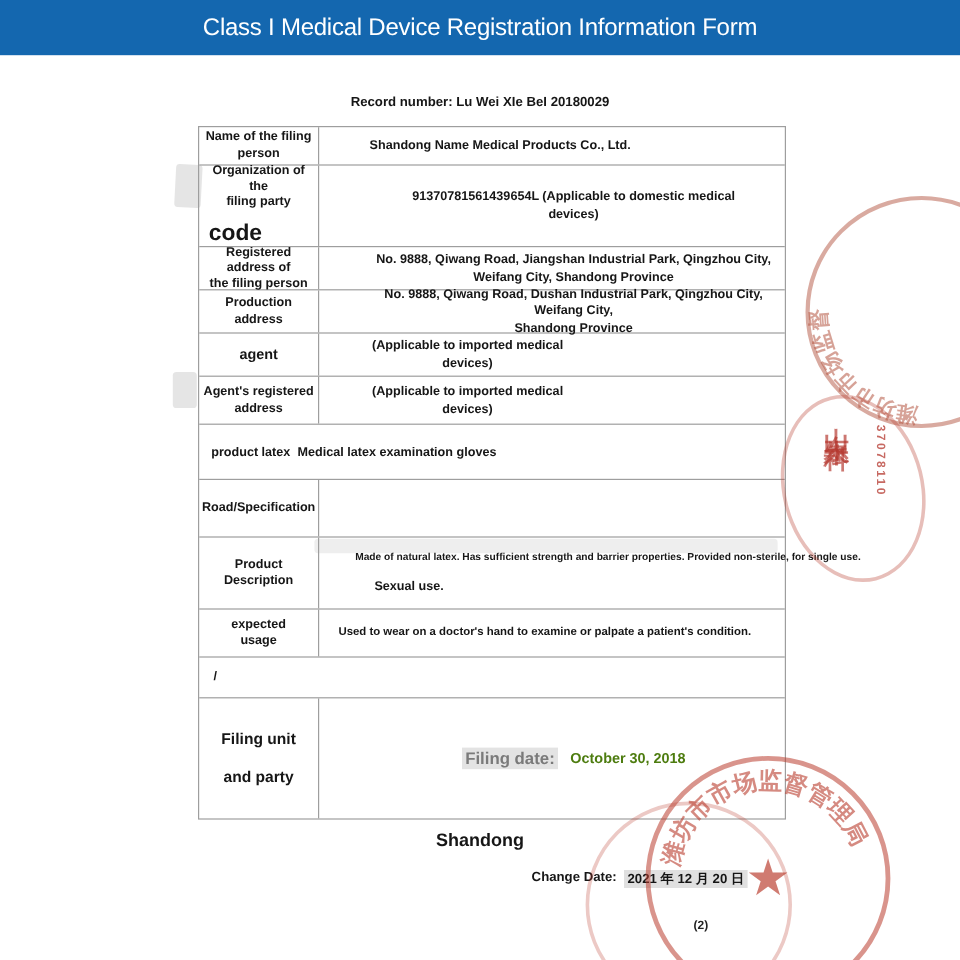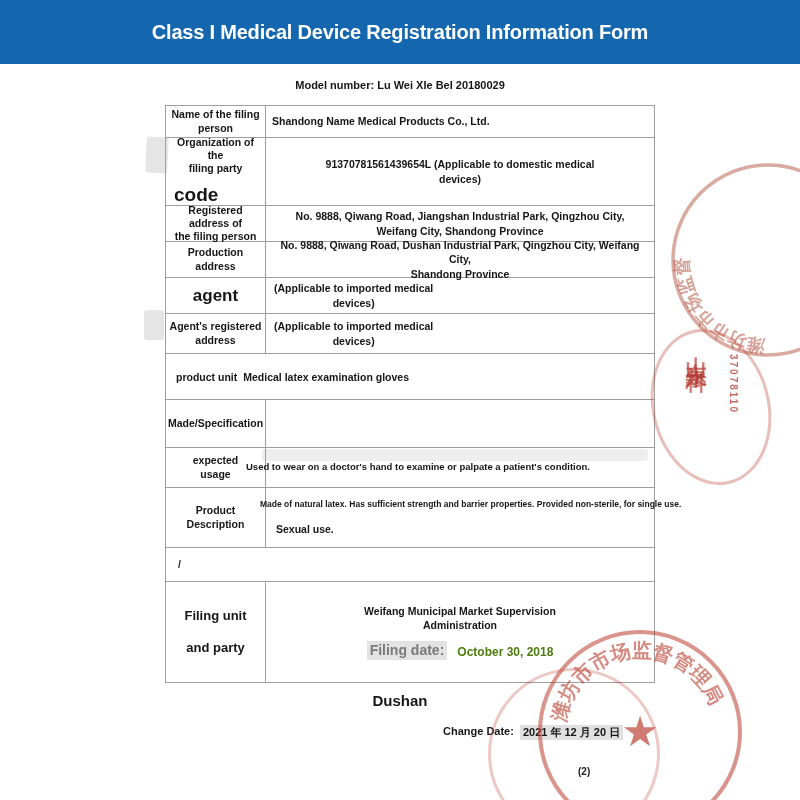--- a/index.html
+++ b/index.html
@@ -3,70 +3,70 @@
 <meta charset="utf-8">
 <style>
   * { margin:0; padding:0; box-sizing:border-box; }
   html,body { background:#ffffff; }
   .page {
     position:relative; width:800px; height:800px; overflow:hidden;
     background:#ffffff; font-family:"Liberation Sans", sans-serif; color:#161616;
   }
   
   .header {
-    position:absolute; top:0; left:0; width:800px; height:64px;
+    position:absolute; top:0; left:0; width:800px; height:46px;
     background:#1467af; color:#ffffff; display:flex; align-items:center; justify-content:center;
-    font-size:20px; font-weight:700; letter-spacing:-0.2px;
+    font-size:20px; font-weight:400; letter-spacing:-0.2px;
   }
   
   .record {
     position:absolute; top:79px; left:0; right:0; text-align:center;
     font-size:11px; font-weight:700;
   }
   .record span { display:inline; }
   
   .table {
     position:absolute; left:165px; top:105px; width:490px;
     border:1px solid #9e9e9e; background:transparent;
   }
-  .row { display:flex; border-bottom:1px solid #9e9e9e; }
+  .row { display:flex; border-bottom:1px solid #9e9e9e;gap:36px; }
   .row:last-child { border-bottom:none; }
   .lbl {
     flex:0 0 100px; width:100px; border-right:1px solid #9e9e9e;
     display:flex; flex-direction:column; align-items:center; justify-content:center;
     text-align:center; font-weight:700; font-size:10.5px; line-height:1.25;
     padding:2px; white-space:pre-line;
   }
   .val {
     flex:1; display:flex; align-items:center; justify-content:center;
     text-align:center; font-weight:700; font-size:10.5px; line-height:1.35;
     padding:2px 4px; white-space:pre-line; overflow:visible;
   }
   .val.left { justify-content:flex-start; text-align:left; padding-left:6px; }
   .lbl .code-big { font-size:19px; align-self:flex-start; margin:8px 4px 0 6px; }
-  .lbl.agent-big { font-size:17px; }
+  .lbl.agent-big { font-size:12px; }
   .lbl.filing { font-size:13px; gap:16px; }
   .val.ap { justify-content:flex-start; padding-left:8px; }
   .val.ap span { display:inline-block; max-width:175px; text-align:center; }
   .row.merged .mergedcell {
     flex:1; display:flex; align-items:center; justify-content:flex-start;
     gap:6px; padding-left:10px; font-weight:700; font-size:10.5px;
   }
   .val.spec { font-size:9.3px; white-space:nowrap; }
   .val.desc {
     flex-direction:column; align-items:flex-start; justify-content:center;
     gap:12px; padding-left:6px;
   }
   .val.desc .d1 { font-size:8.5px; white-space:nowrap; margin-left:-12px; }
   .val.desc .d2 { font-size:10.5px; margin-left:4px; }
   .val.usage { font-size:9.5px; white-space:nowrap; justify-content:flex-start; margin-left:-24px; }
   .val.remark { justify-content:flex-start; padding-left:12px; }
   .val.filingv { flex-direction:column; gap:9px; }
   .val.filingv .org { display:inline-block; max-width:235px; }
-  .dateline { display:flex; align-items:flex-end; gap:10px; }
+  .dateline { display:flex; align-items:center; gap:10px; }
   .dateline .dl { font-size:14px; font-weight:700; color:#7a7a7a; background:#e3e3e3; padding:0 3px; }
   .dateline .dv { font-size:12px; font-weight:700; color:#4d7c0f; }
   
   .changes-title {
     position:absolute; top:692px; left:0; right:0; text-align:center;
     font-size:15px; font-weight:700;
   }
   .change-date {
     position:absolute; top:725px; left:443px; display:flex; gap:6px;
     font-size:11px; font-weight:700;
@@ -103,21 +103,21 @@
 
   <div class="smudge" style="left:146px;top:137px;width:22px;height:36px;transform:rotate(3deg);"></div>
   <div class="smudge" style="left:144px;top:310px;width:20px;height:30px;"></div>
   <div class="smudge" style="left:262px;top:449px;width:386px;height:12px;background:#e8e8e8;"></div>
 
   <div class="header" style="background: rgb(20, 103, 175);">
     <span>Class I Medical Device Registration Information Form</span>
   </div>
 
   <div class="record">
-    <span>Model number:</span>
+    <span>Record number:</span>
     <span>Lu Wei XIe BeI 20180029</span>
   </div>
 
   <div class="table">
 
     <div class="row" style="height:32px;">
       <div class="lbl">Name of the filing
 person</div>
       <div class="val left">Shandong Name Medical Products Co., Ltd.</div>
     </div>
@@ -160,66 +160,64 @@
       <div class="lbl">Agent's registered
 address</div>
       <div class="val ap">
         <span>(Applicable to imported medical
 devices)</span>
       </div>
     </div>
 
     <div class="row merged" style="height:46px;">
       <div class="mergedcell">
-        <span>product unit</span>
+        <span>product latex</span>
         <span>Medical latex examination gloves</span>
       </div>
     </div>
 
     <div class="row" style="height:48px;">
-      <div class="lbl">Made/Specification</div>
-    </div>
-
-    <div class="row" style="height:40px;">
-      <div class="lbl">expected
-usage</div>
-      <div class="val usage">Used to wear on a doctor's hand to examine or palpate a patient's condition.</div>
+      <div class="lbl">Road/Specification</div>
     </div>
 
     <div class="row" style="height:60px;">
       <div class="lbl">Product
 Description</div>
       <div class="val desc">
         <span class="d1">Made of natural latex. Has sufficient strength and barrier properties. Provided non-sterile, for single use.</span>
         <span class="d2">Sexual use.</span>
       </div>
     </div>
 
+    <div class="row" style="height:40px;">
+      <div class="lbl">expected
+usage</div>
+      <div class="val usage">Used to wear on a doctor's hand to examine or palpate a patient's condition.</div>
+    </div>
+
     <div class="row" style="height:34px;">
       <div class="val remark">/</div>
     </div>
 
     <div class="row" style="height:100px;">
       <div class="lbl filing">
         <span>Filing unit</span>
         <span>and party</span>
       </div>
       <div class="val filingv">
-        <span class="org">Weifang Municipal Market Supervision
-Administration</span>
         <span class="dateline">
           <span class="dl">Filing date:</span>
           <span class="dv">October 30, 2018</span>
         </span>
       </div>
     </div>
 
   </div>
 
-  <div class="changes-title">Dushan</div>
+  <div class="changes-title">Shandong</div>
   <div class="change-date">
     <span>Change Date:</span>
     <span class="cdv">2021 年 12 月 20 日</span>
   </div>
 
   <svg class="stamp" style="left:648px;top:140px;" width="240" height="240" viewBox="0 0 240 240">
     <defs>
       <path id="arcA" d="M120,200 A80,80 0 0 1 40,120"></path>
     </defs>
     <circle cx="120" cy="120" r="95" fill="none" stroke="rgba(180,85,65,0.5)" stroke-width="3.5"></circle>

